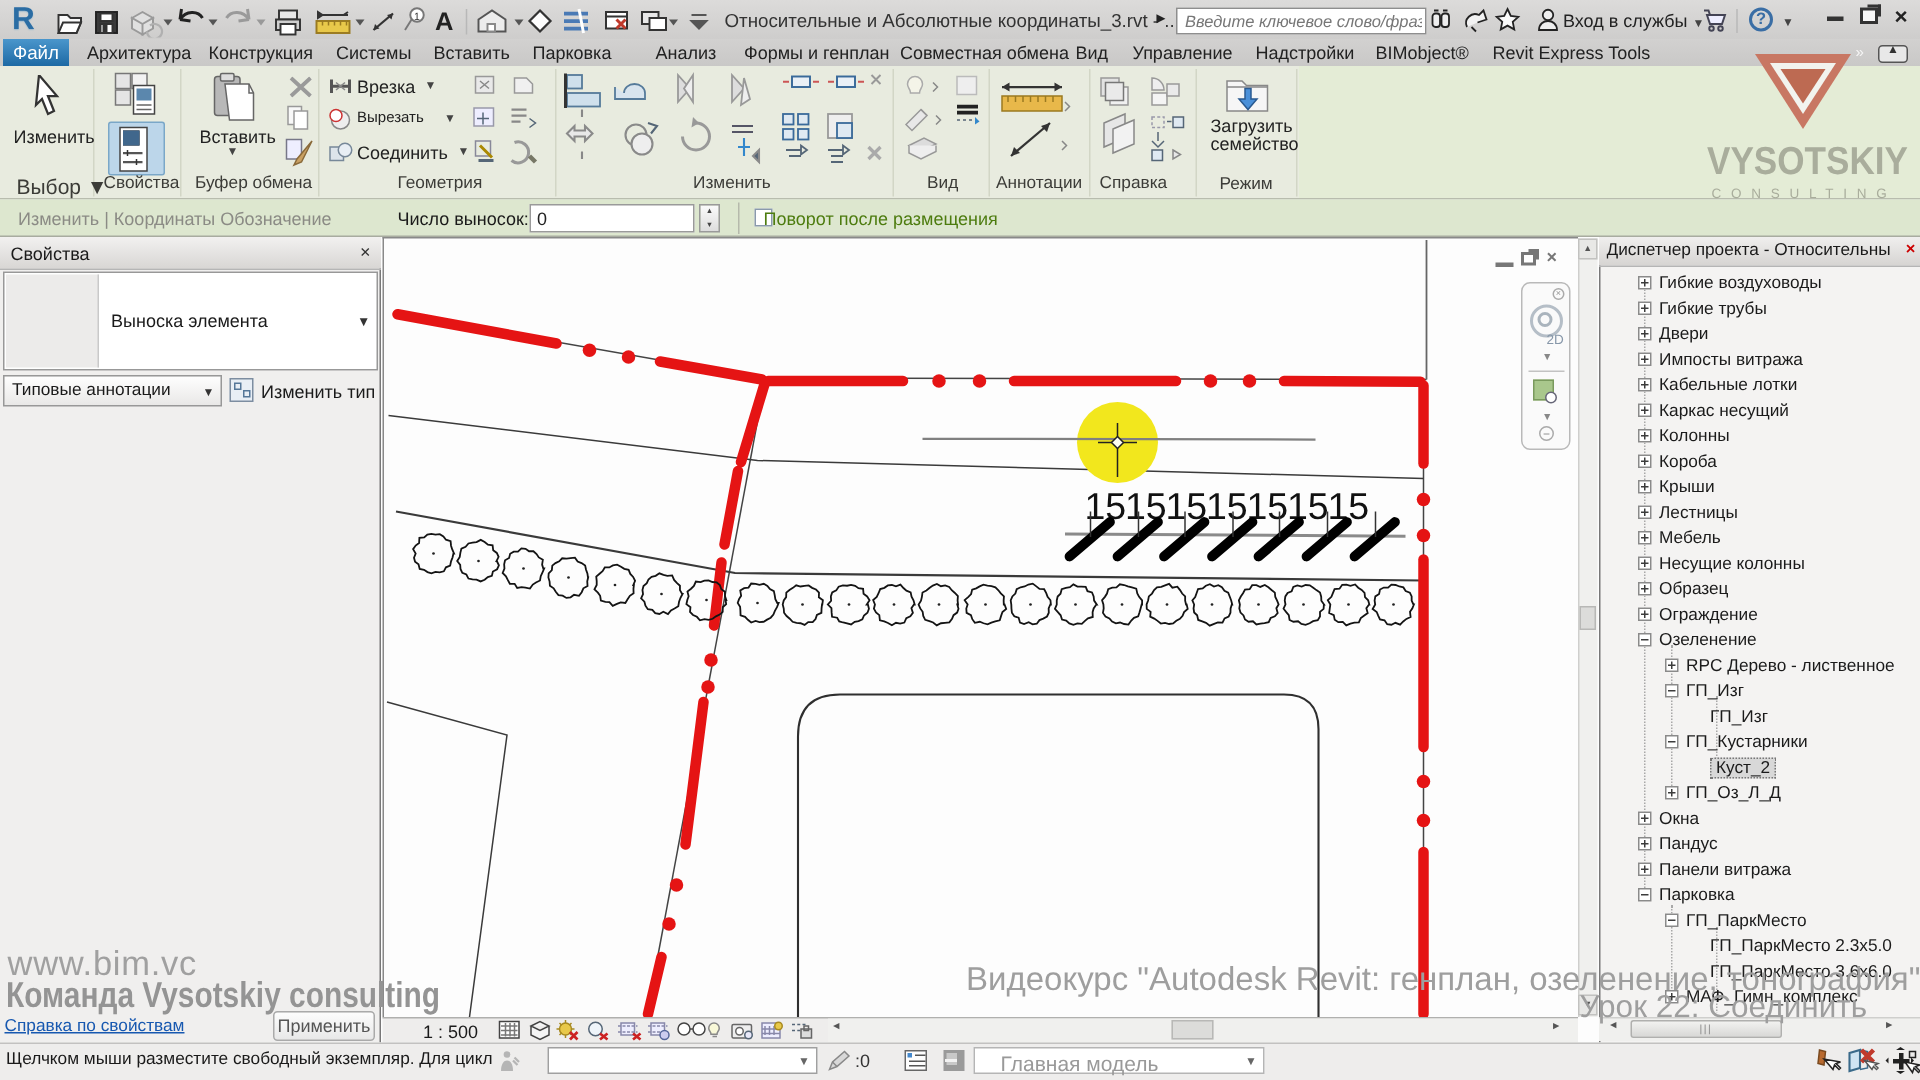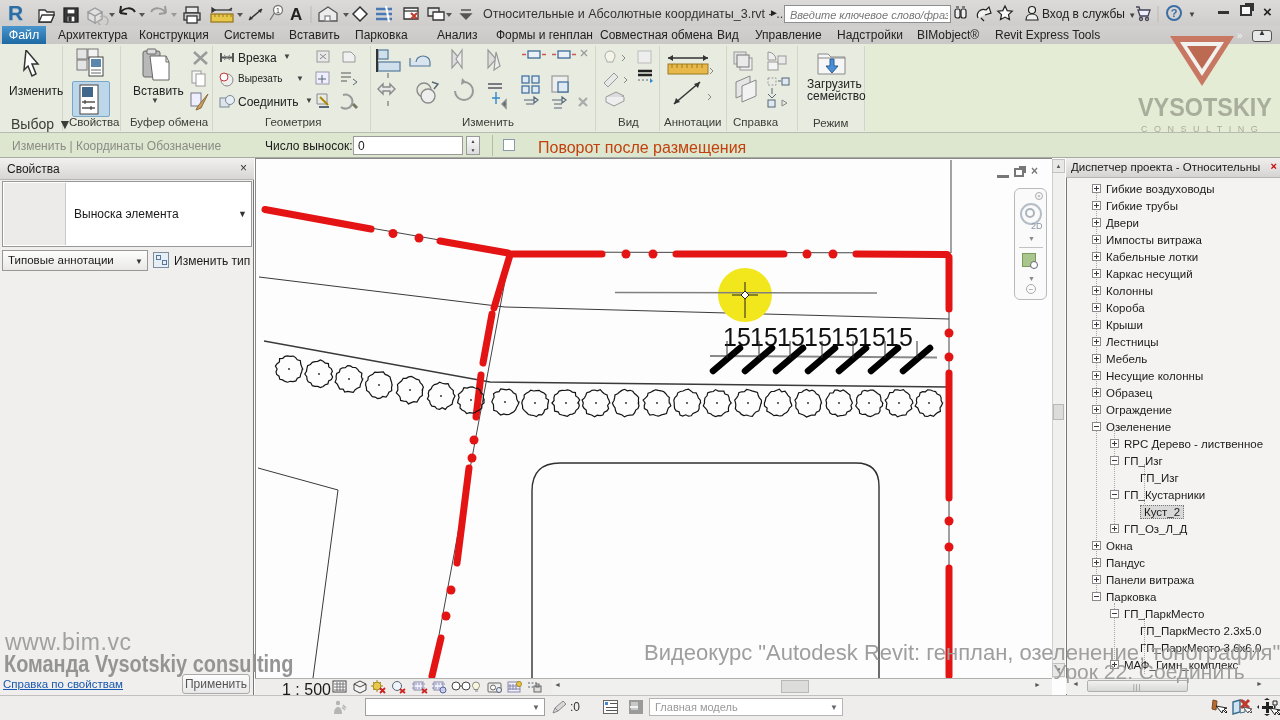--- a/index.html
+++ b/index.html
@@ -326,21 +326,21 @@
 
 <div class="abs" style="left:353px;top:136px;width:110px;height:19px;background:#fff;border:1px solid #9a9a9a">
       <span style="position:absolute;left:4px;top:2px;font-size:12px;color:#222">0</span>
     </div>
 
 <div class="abs" style="left:466px;top:136px;width:14px;height:19px;background:linear-gradient(#fbfbfb,#ddd);border:1px solid #9a9a9a;font-size:5px;color:#444;text-align:center;line-height:9px">▲<br>▼</div>
 
 <div class="abs" style="left:492px;top:135px;width:1px;height:21px;background:#b5b9ab"></div>
 
 <div class="abs" style="left:503px;top:139px;width:12px;height:12px;background:#fff;border:1px solid #8a9aac"></div>
-<div class="abs" style="left:538px;top:139px;font-size:16px;color:#c2410c">Поворот после размещения</div>
+<div class="abs" style="left:509px;top:139px;font-size:12px;color:#4d7c0f">Поворот после размещения</div>
 
 <div class="abs" style="left:0;top:158px;width:254px;height:537px;background:#f0efee;border-right:1px solid #787878"></div>
 
 <div class="abs" style="left:0;top:158px;width:254px;height:22px;background:linear-gradient(#f2f1f0,#d8d6d4);border-bottom:1px solid #b5b5b5">
       <span style="position:absolute;left:7px;top:4px;font-size:12px;color:#1a1a1a">Свойства</span>
       <span style="position:absolute;right:7px;top:3px;font-size:12px;color:#333">×</span>
     </div>
 
 <div class="abs" style="left:2px;top:181px;width:250px;height:66px;background:#fff;border:1px solid #989898"></div>
 
@@ -590,21 +590,21 @@
 </div>
 
 <div class="abs" style="left:1066px;top:678px;width:214px;height:16px;background:#f0f0ee;border-top:1px solid #cfcfcd"></div>
 <div class="abs" style="left:1072px;top:680px;font-size:7px;color:#555">◄</div>
 <div class="abs" style="left:1087px;top:680px;width:101px;height:12px;background:linear-gradient(#f2f2f0,#d8d8d6);border:1px solid #b0b0ae;border-radius:2px">
       <span style="position:absolute;left:45px;top:2px;font-size:7px;color:#888;letter-spacing:1px">|||</span>
     </div>
 <div class="abs" style="left:1256px;top:680px;font-size:7px;color:#555">►</div>
 
 <div class="abs" style="left:255px;top:678px;width:797px;height:17px;background:#eeedec;border-top:1px solid #b0b0ae"></div>
-<div class="abs" style="left:282px;top:681px;font-size:16px;color:#1a1a1a">1 : 500</div>
+<div class="abs" style="left:282px;top:681px;font-size:12px;color:#1a1a1a">1 : 500</div>
 <svg id="vcb" class="abs" style="left:330px;top:679px" width="220" height="16" viewBox="0 0 220 16">
  <g stroke="#444" stroke-width="1" fill="none">
   <rect x="3" y="2" width="13" height="11" fill="#fff"></rect>
         <path d="M4,5 h11 M4,8 h11 M4,11 h11 M7,3 v9 M10,3 v9 M13,3 v9" stroke="#777"></path>
   <path d="M24,5 l6,-3 6,3 -6,3z M24,5 v6 l6,3 6,-3 v-6" fill="#f4f4f4"></path>
   <circle cx="47" cy="7" r="4" fill="#e8c84a" stroke="#a88a20"></circle>
         <path d="M47,1 v2 M47,11 v2 M41,7 h2 M51,7 h2 M43,3 l1.5,1.5 M51,11 l-1.5,-1.5 M43,11 l1.5,-1.5 M51,3 l-1.5,1.5" stroke="#a88a20"></path>
         <path d="M50,9 l5,5 m0,-5 l-5,5" stroke="#c22" stroke-width="1.8"></path>
   <circle cx="67" cy="7" r="4.5" fill="#eef4fa" stroke="#567"></circle>
         <path d="M70,10 l5,4 m0,-4 l-5,4" stroke="#c22" stroke-width="1.8"></path>
@@ -629,20 +629,21 @@
  </g>
 </svg>
 
 <div class="abs" style="left:552px;top:679px;width:500px;height:16px;background:#f0f0ee"></div>
 <div class="abs" style="left:554px;top:681px;font-size:7px;color:#555">◄</div>
 <div class="abs" style="left:781px;top:680px;width:28px;height:13px;background:#dcdcda;border:1px solid #b8b8b6"></div>
 <div class="abs" style="left:1034px;top:681px;font-size:7px;color:#555">►</div>
 
 <div class="abs" style="left:0;top:695px;width:1280px;height:25px;background:#eeedec;border-top:1px solid #c2c1c0"></div>
 
+<div class="abs" style="left:4px;top:700px;font-size:11.5px;color:#1a1a1a">Щелчком мыши разместите свободный экземпляр. Для цикл</div>
 
 <svg class="abs" style="left:330px;top:700px" width="17" height="15" viewBox="0 0 17 15">
       <circle cx="8" cy="3" r="2.2" fill="#b5b5b5"></circle>
       <path d="M4,14 c0,-5 2,-7 4,-7 s4,2 4,7z" fill="#b5b5b5"></path>
       <path d="M12,7 l3,3 m-2,-5 l3,3" stroke="#b5b5b5" stroke-width="1.5" fill="none"></path>
     </svg>
 
 <div class="abs" style="left:365px;top:698px;width:180px;height:18px;background:#fff;border:1px solid #a0a0a0">
       <span style="position:absolute;right:4px;top:4px;font-size:8px;color:#666">▼</span>
     </div>
@@ -658,21 +659,21 @@
       <div style="position:absolute;left:6px;top:2px;width:7px;height:1px;background:#555"></div>
       <div style="position:absolute;left:2px;top:6px;width:11px;height:1px;background:#555"></div>
       <div style="position:absolute;left:2px;top:9px;width:11px;height:1px;background:#555"></div>
     </div>
 <div class="abs" style="left:629px;top:700px;width:14px;height:14px;background:#9a9a9a">
       <div style="position:absolute;left:2px;top:2px;width:7px;height:8px;background:#c8c8c8"></div>
       <div style="position:absolute;left:1px;top:6px;width:8px;height:2px;background:#f2f2f2"></div>
     </div>
 
 <div class="abs" style="left:649px;top:698px;width:194px;height:18px;background:#fff;border:1px solid #b5b5b5">
-      <span style="position:absolute;left:5px;top:2px;font-size:11px;color:#999">Главная модель</span>
+      <span style="position:absolute;left:17px;top:2px;font-size:14px;color:#999">Главная модель</span>
       <span style="position:absolute;right:4px;top:4px;font-size:8px;color:#666">▼</span>
     </div>
 
 <svg id="sri" class="abs" style="left:1210px;top:698px" width="70" height="20" viewBox="0 0 70 20">
  <g stroke-width="1">
   <path d="M3,2 l4,1 -1,9 -4,-1z" fill="#b86a30" stroke="#7a4a20"></path>
   <path d="M6,8 l6,7 1,-3 3,3 1,-1 -3,-3 3,-1z" fill="#fff" stroke="#222"></path>
   <path d="M23,4 l7,-2 v12 l-7,2z" fill="#cfe4f2" stroke="#3a6a8a" stroke-width="1.4"></path>
   <path d="M30,2 l5,1 v11 l-5,1" fill="none" stroke="#3a6a8a"></path>
   <path d="M31,2 l8,8 m0,-8 l-8,8" stroke="#c0392b" stroke-width="3"></path>

